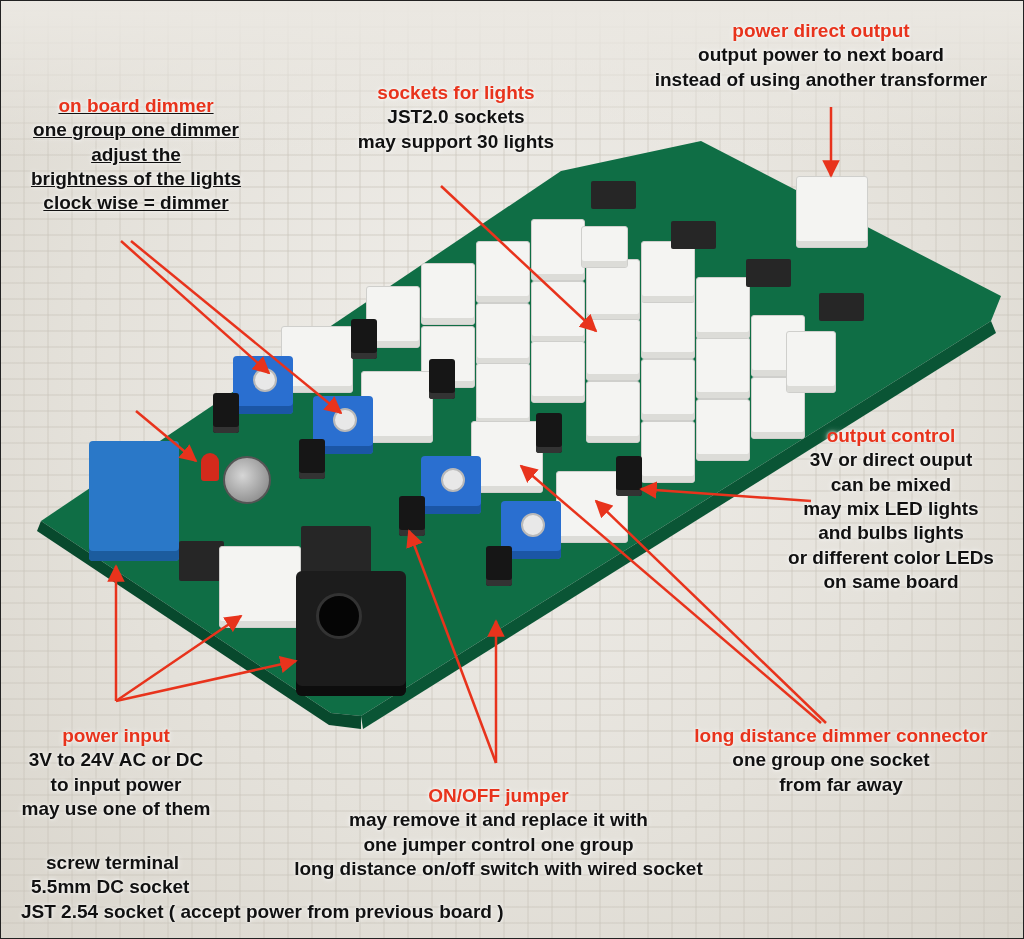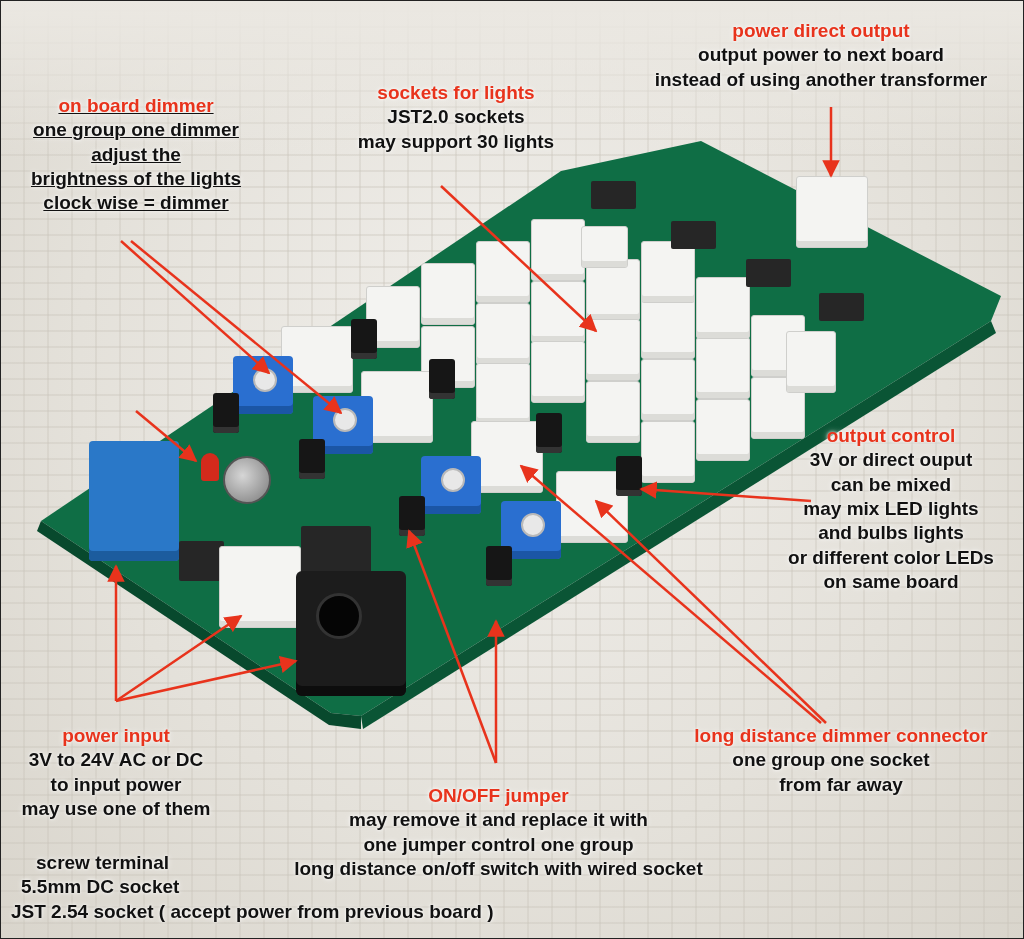--- a/index.html
+++ b/index.html
@@ -160,21 +160,21 @@
     <div>or different color LEDs</div>
     <div>on same board</div>
   </div>
 
   <div class="lbl" style="left:0px;top:723px;width:230px;">
     <div class="title">power input</div>
     <div>3V to 24V AC or DC</div>
     <div>to input power</div>
     <div>may use one of them</div>
   </div>
-  <div class="lbl" style="left:10px;top:850px;width:590px;text-align:left;">
+  <div class="lbl" style="left:20px;top:850px;width:590px;text-align:left;">
     <div style="padding-left:25px;">screw terminal</div>
     <div style="padding-left:10px;">5.5mm DC socket</div>
     <div>JST 2.54 socket ( accept power from previous board )</div>
   </div>
 
   <div class="lbl" style="left:250px;top:763px;width:495px;margin-top:20px;">
     <div class="title">ON/OFF jumper</div>
     <div>may remove it and replace it with</div>
     <div>one jumper control one group</div>
     <div>long distance on/off switch with wired socket</div>

